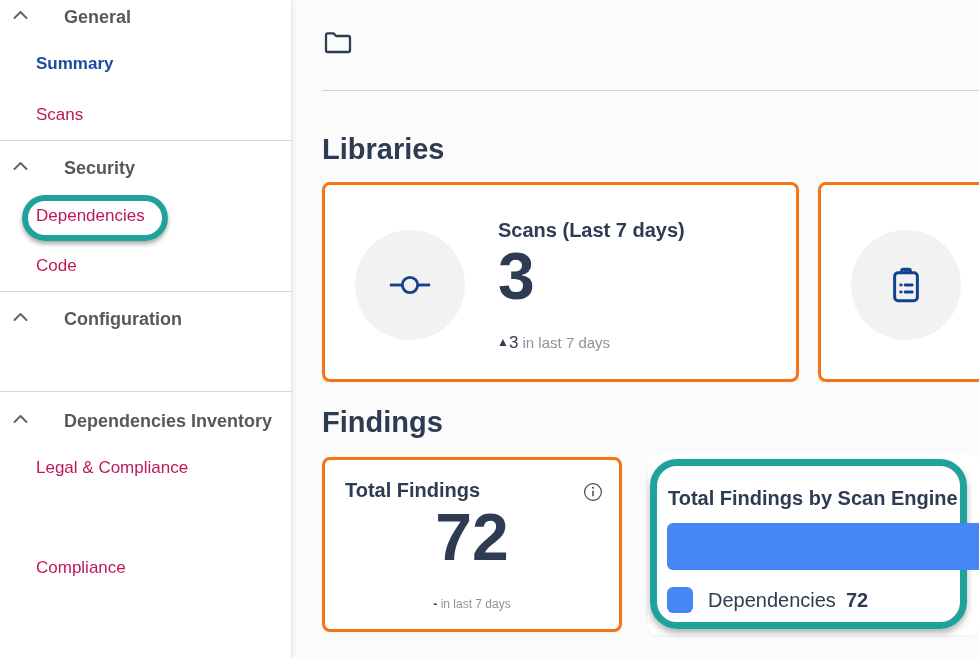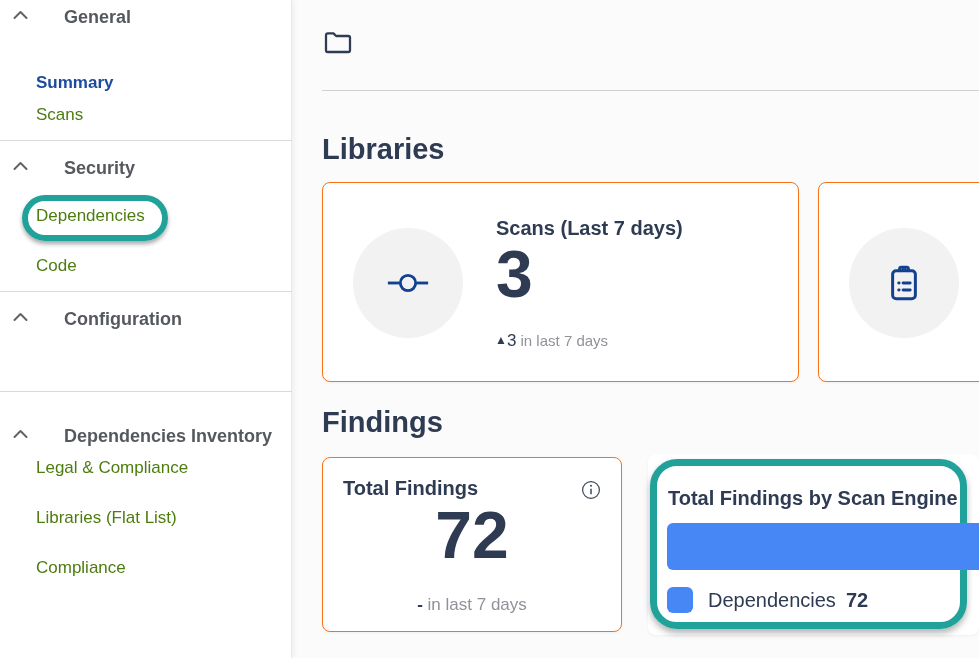--- a/index.html
+++ b/index.html
@@ -16,44 +16,44 @@
     position: absolute; left: 0; top: 0; width: 292px; height: 658px;
     background: #ffffff; border-right: 1px solid #eaeaea;
     box-shadow: 2px 0 5px rgba(0,0,0,0.05);
   }
   .sec-header { position: absolute; left: 0; width: 292px; height: 22px; cursor: pointer; }
   .sec-header .chev { position: absolute; left: 13px; top: 3px; width: 15px; height: 10px; }
   .sec-header .sec-label {
     position: absolute; left: 36px; top: 0; font-size: 18px; font-weight: 700; color: #55595e; margin-left: 28px;
   }
   .side-item {
-    position: absolute; left: 36px; height: 24px; font-size: 17px; color: #4d7c0f;
+    position: absolute; left: 36px; height: 24px; font-size: 17px; color: #be185d;
     white-space: nowrap; cursor: pointer;
   }
-  .side-item.active { color: #1b4a9e; font-weight: 700; margin-top: 19px; }
+  .side-item.active { color: #1b4a9e; font-weight: 700; }
   .side-divider { position: absolute; left: 0; width: 292px; height: 1px; background: #d9d9d9; }
 
   .oval-annotation {
     position: absolute; left: 22px; top: 195px; width: 146px; height: 46px;
     border: 6px solid #20a29b; border-radius: 24px;
     box-shadow: 0 3px 4px rgba(40,40,40,0.4), inset 0 0 0 2px #ffffff;
     pointer-events: none;
   }
 
   
   .hdr-icon { position: absolute; left: 321px; top: 26px; width: 34px; height: 32px; }
   .hdr-title { position: absolute; left: 369px; top: 22px; font-size: 32px; color: #2e3b52; }
   .hdr-divider { position: absolute; left: 322px; top: 90px; width: 657px; height: 1px; background: #cfd1d3; }
 
   .section-heading { position: absolute; left: 322px; font-size: 29px; color: #2e3b52; }
 
   
   .card {
     position: absolute; background: #ffffff; border-radius: 8px;
-    border: 1px solid #f97316; box-shadow: 0 1px 3px rgba(0,0,0,0.05);
+    border: 3px solid #f97316; box-shadow: 0 1px 3px rgba(0,0,0,0.05);
   }
   .card-scans   { left: 322px; top: 182px; width: 477px; height: 200px; }
   .card-reports { left: 818px; top: 182px; width: 300px; height: 200px; }
   .card-total   { left: 322px; top: 457px; width: 300px; height: 175px; }
   .card-engine  { left: 648px; top: 454px; width: 331px; height: 181px; border: none; }
 
   .icon-circle {
     position: absolute; left: 30px; top: 45px; width: 110px; height: 110px;
     border-radius: 50%; background: #f2f2f3;
     display: flex; align-items: center; justify-content: center;
@@ -64,21 +64,21 @@
   .scans-title  { position: absolute; left: 173px; top: 34px; }
   .scans-value  { position: absolute; left: 173px; top: 58px; }
   .scans-delta  { position: absolute; left: 172px; top: 148px; font-size: 15px; color: #8f9298; }
   .delta-strong { color: #2e3b52; font-size: 17px; }
   .delta-arrow  { font-size: 12px; color: #2e3b52; vertical-align: 2px; }
 
   .total-title  { position: absolute; left: 20px; top: 19px; }
   .info-wrap    { position: absolute; left: 258px; top: 22px; width: 20px; height: 20px; cursor: pointer; }
   .total-value  { position: absolute; left: 0; top: 44px; width: 100%; text-align: center; }
   .total-delta  { position: absolute; left: 0; top: 137px; width: 100%; text-align: center;
-                  font-size: 17px; color: #8f9298; }
+                  font-size: 12px; color: #8f9298; }
   .total-delta b{ color: #2e3b52; }
 
   .ring-annotation {
     position: absolute; left: 2px; top: 5px; width: 317px; height: 170px;
     border: 7px solid #20a29b; border-radius: 27px;
     box-shadow: 0 4px 6px rgba(40,40,40,0.35), inset 0 0 0 3px #ffffff;
     z-index: 1; pointer-events: none;
   }
   .engine-title { position: absolute; left: 20px; top: 25px; z-index: 2; white-space: nowrap; margin-top: 8px; }
   .engine-bar {
@@ -129,30 +129,29 @@
     <div class="sec-header" style="top:309px">
       <span class="chev">
         <svg width="15" height="10" viewBox="0 0 15 10">
             <polyline points="1.5,8 7.5,2 13.5,8" fill="none" stroke="#5f6368" stroke-width="2" stroke-linecap="round" stroke-linejoin="round"></polyline>
           </svg>
       </span>
       <span class="sec-label">Configuration</span>
     </div>
     <div class="side-divider" style="top:391px"></div>
 
-    <div class="sec-header" style="top:426px">
+    <div class="sec-header" style="top:411px">
       <span class="chev">
         <svg width="15" height="10" viewBox="0 0 15 10">
             <polyline points="1.5,8 7.5,2 13.5,8" fill="none" stroke="#5f6368" stroke-width="2" stroke-linecap="round" stroke-linejoin="round"></polyline>
           </svg>
       </span>
       <span class="sec-label">Dependencies Inventory</span>
     </div>
     <div class="side-item" style="top:458px">Legal &amp; Compliance</div>
-    <div class="side-item" style="top:508px">Libraries (Flat List)</div>
     <div class="side-item" style="top:558px">Compliance</div>
 
     <div class="oval-annotation"></div>
   </aside>
 
   <span class="hdr-icon">
     <svg width="34" height="32" viewBox="0 0 24 24" fill="none" stroke="#2e3b52" stroke-width="1.7" stroke-linejoin="round" stroke-linecap="round">
       <path d="M3 18.2V6.8a1.3 1.3 0 0 1 1.3-1.3h4.3l2 2h9.1a1.3 1.3 0 0 1 1.3 1.3v9.4a1.3 1.3 0 0 1-1.3 1.3H4.3A1.3 1.3 0 0 1 3 18.2z"></path>
     </svg>
   </span>

